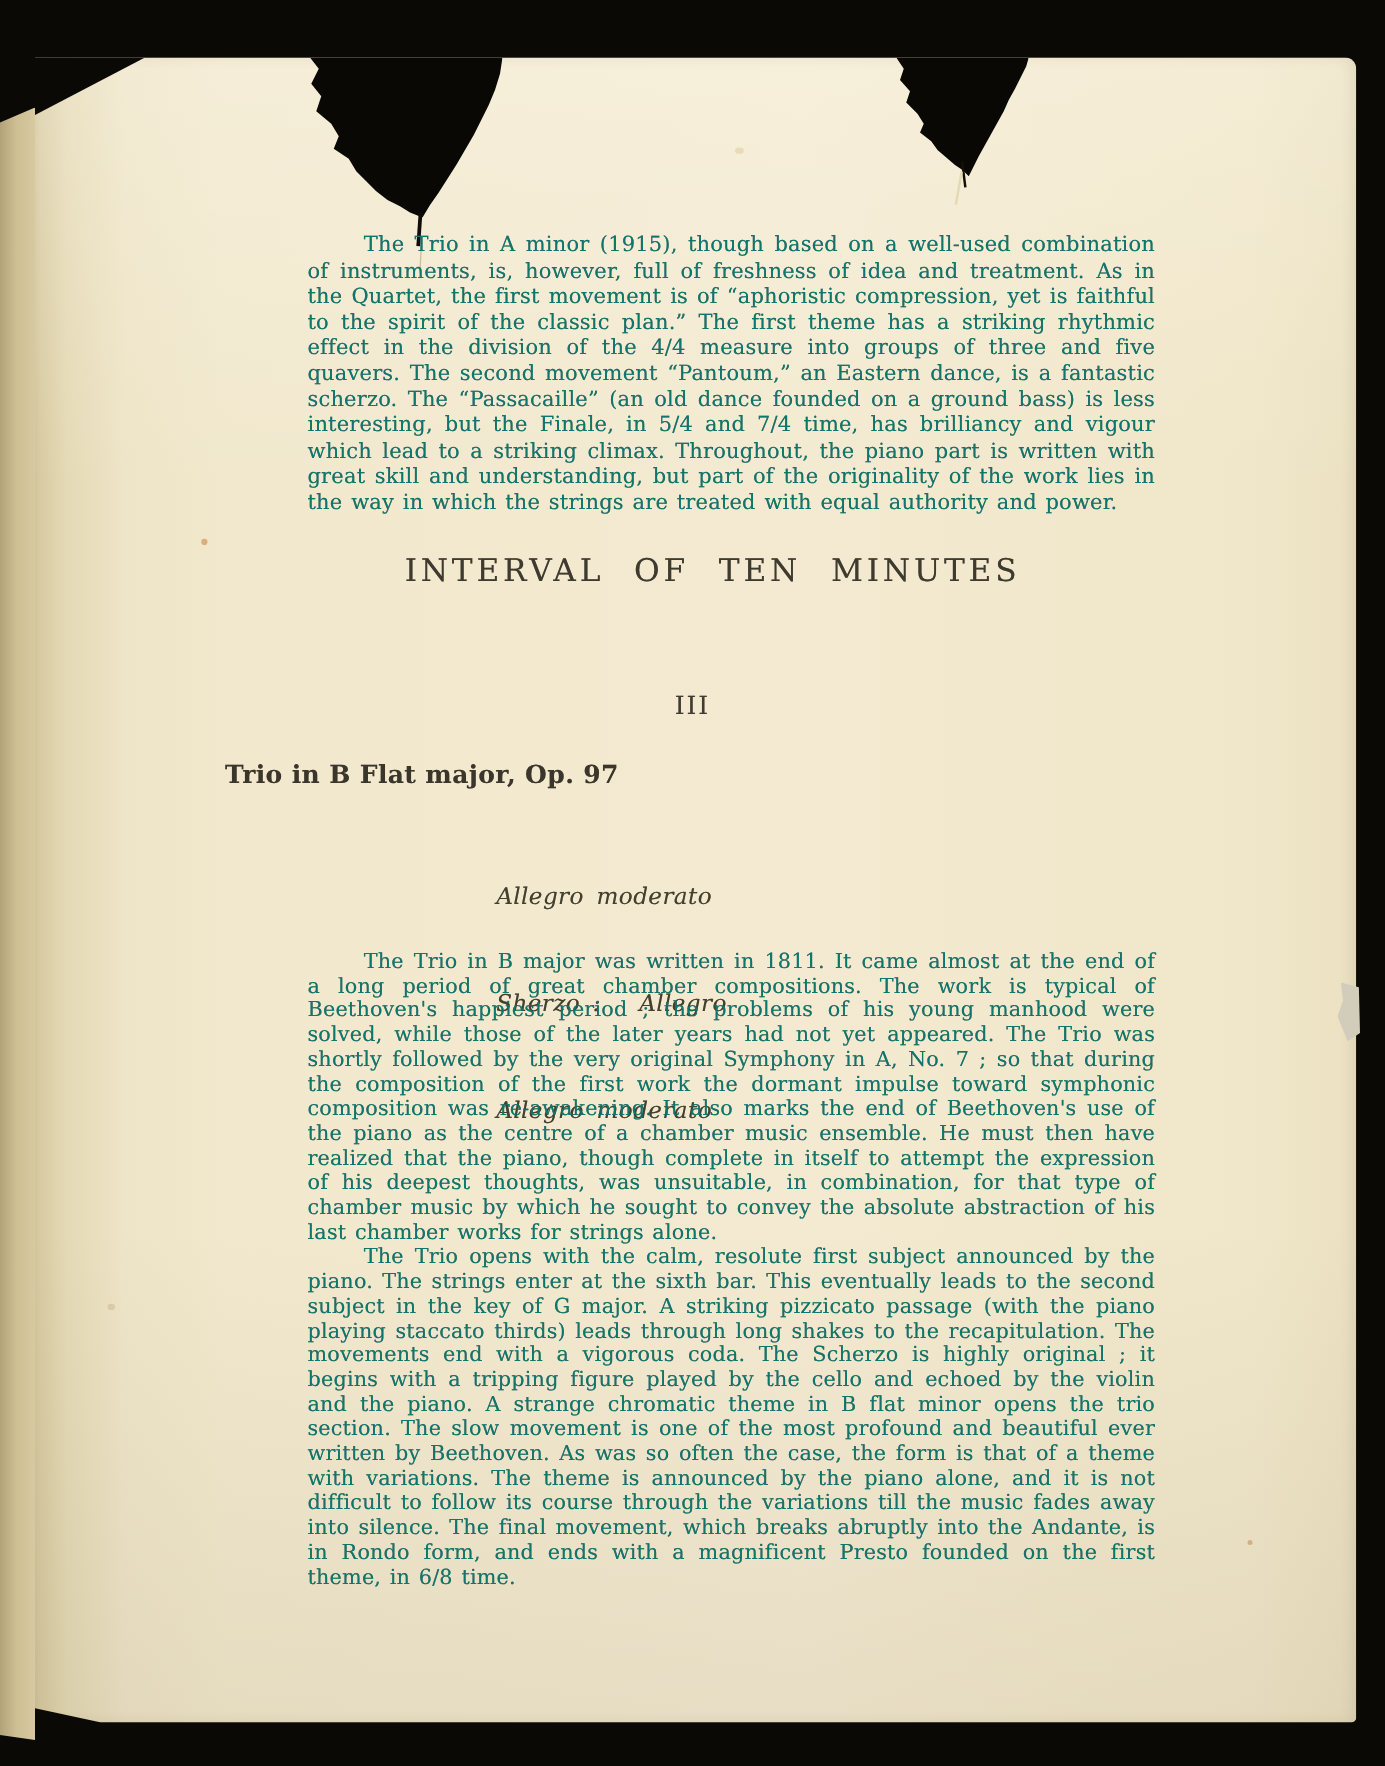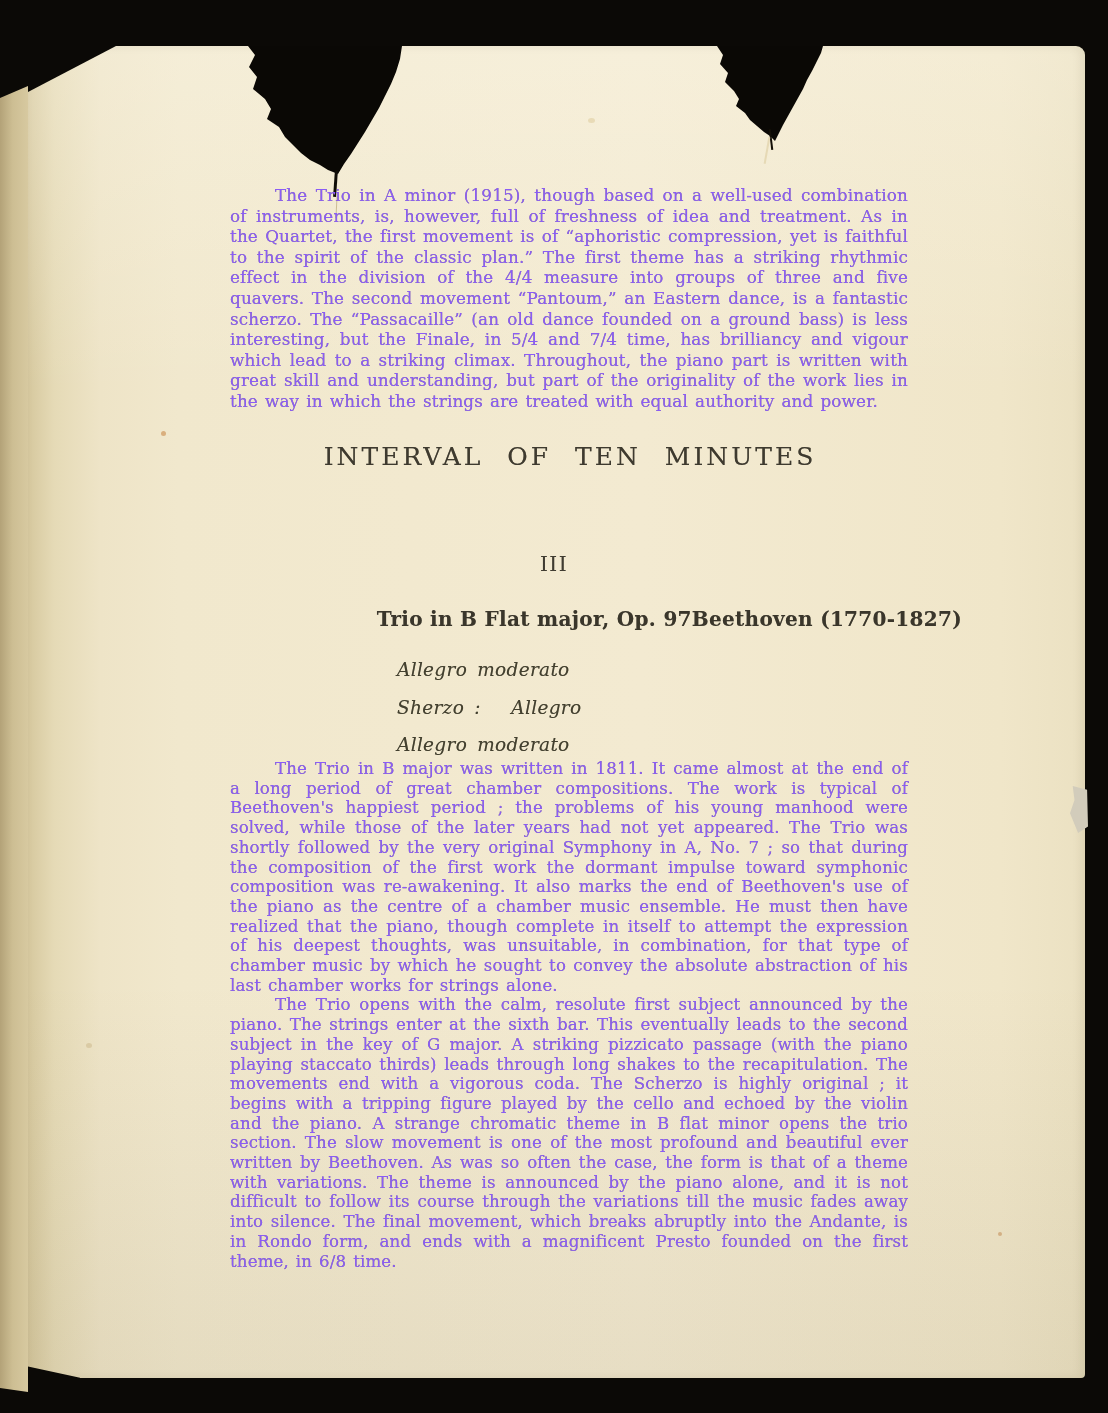--- a/index.html
+++ b/index.html
@@ -75,21 +75,21 @@
   }
 
   
   .spot{position:absolute;border-radius:50%;}
   .spot.s1{left:161px;top:431px;width:5px;height:5px;background:rgba(198,130,62,.55);}
   .spot.s2{left:998px;top:1232px;width:4px;height:4px;background:rgba(185,120,58,.45);}
   .spot.s3{left:86px;top:1043px;width:6px;height:5px;background:rgba(170,140,80,.25);}
   .spot.s4{left:588px;top:118px;width:7px;height:5px;background:rgba(220,200,150,.5);}
 
   
-  .ink{color:#8b5cf6;}
+  .ink{color:#0f766e;margin-left:16px;}
   .para{
     position:absolute;left:230px;width:678px;
     font-size:16.8px;line-height:20.6px;
     text-align:justify;word-spacing:1.5px;letter-spacing:.15px;
     text-shadow:0 0 .4px rgba(59,55,44,.55);
   }
   .para p{margin:0;text-indent:45px;}
   .para-1{top:185px;}
   .para-notes{top:759px;font-size:16.6px;line-height:19.7px;}
 
@@ -98,31 +98,31 @@
     text-align:center;font-size:25px;letter-spacing:3px;word-spacing:13px;
     color:#3e3a2f;text-shadow:0 0 .4px rgba(59,55,44,.5);
   }
   .numeral{
     position:absolute;left:216px;top:552px;width:676px;
     text-align:center;font-size:20px;letter-spacing:1.5px;color:#403c31;
     text-shadow:0 0 .4px rgba(59,55,44,.5);
   }
   .workline{
     position:absolute;left:180px;top:607px;width:782px;
-    display:flex;justify-content:flex-end;
+    display:flex;justify-content:flex-start;
     font-size:20px;font-weight:bold;color:#3a362b;
     letter-spacing:.3px;text-shadow:0 0 .3px rgba(59,55,44,.4);
   }
   .movements{
     position:absolute;left:397px;top:651px;
     font-style:italic;font-size:18.5px;line-height:37.6px;
     color:#43402f;word-spacing:4px;letter-spacing:.3px;
     text-shadow:0 0 .4px rgba(59,55,44,.45);
   }
-  .movements div{white-space:pre;}
+  .movements div{white-space:pre;margin-top:48px;}
 </style>
 </head>
 <body>
 
 <div class="scan">
 
   <div class="spine"></div>
 
   <div class="page"></div>
 
@@ -146,21 +146,20 @@
   <div class="para para-1 ink">
     <p>The Trio in A minor (1915), though based on a well-used combination of instruments, is, however, full of freshness of idea and treatment.  As in the Quartet, the first movement is of “aphoristic compression, yet is faithful to the spirit of the classic plan.”  The first theme has a striking rhythmic effect in the division of the 4/4 measure into groups of three and five quavers.  The second movement “Pantoum,” an Eastern dance, is a fantastic scherzo.  The “Passacaille” (an old dance founded on a ground bass) is less interesting, but the Finale, in 5/4 and 7/4 time, has brilliancy and vigour which lead to a striking climax.  Throughout, the piano part is written with great skill and understanding, but part of the originality of the work lies in the way in which the strings are treated with equal authority and power.</p>
   </div>
 
   <div class="interval">INTERVAL OF TEN MINUTES</div>
 
   <div class="numeral">III</div>
 
   <div class="workline">
     <span>Trio in B Flat major, Op. 97</span>
-    <span>Beethoven (1770-1827)</span>
   </div>
 
   <div class="movements">
     <div>Allegro moderato</div>
     <div>Sherzo :   Allegro</div>
     <div>Allegro moderato</div>
   </div>
 
   <div class="para para-notes ink">
     <p>The Trio in B major was written in 1811.  It came almost at the end of a long period of great chamber compositions.  The work is typical of Beethoven's happiest period ; the problems of his young manhood were solved, while those of the later years had not yet appeared.  The Trio was shortly followed by the very original Symphony in A, No. 7 ; so that during the composition of the first work the dormant impulse toward symphonic composition was re-awakening.  It also marks the end of Beethoven's use of the piano as the centre of a chamber music ensemble.  He must then have realized that the piano, though complete in itself to attempt the expression of his deepest thoughts, was unsuitable, in combination, for that type of chamber music by which he sought to convey the absolute abstraction of his last chamber works for strings alone.</p>

